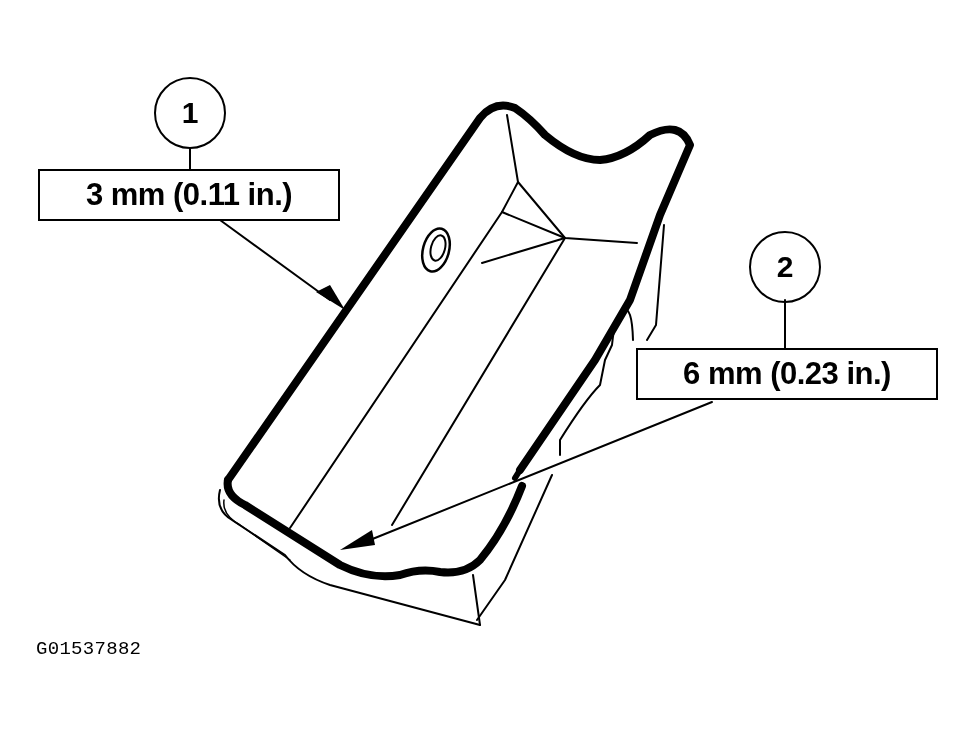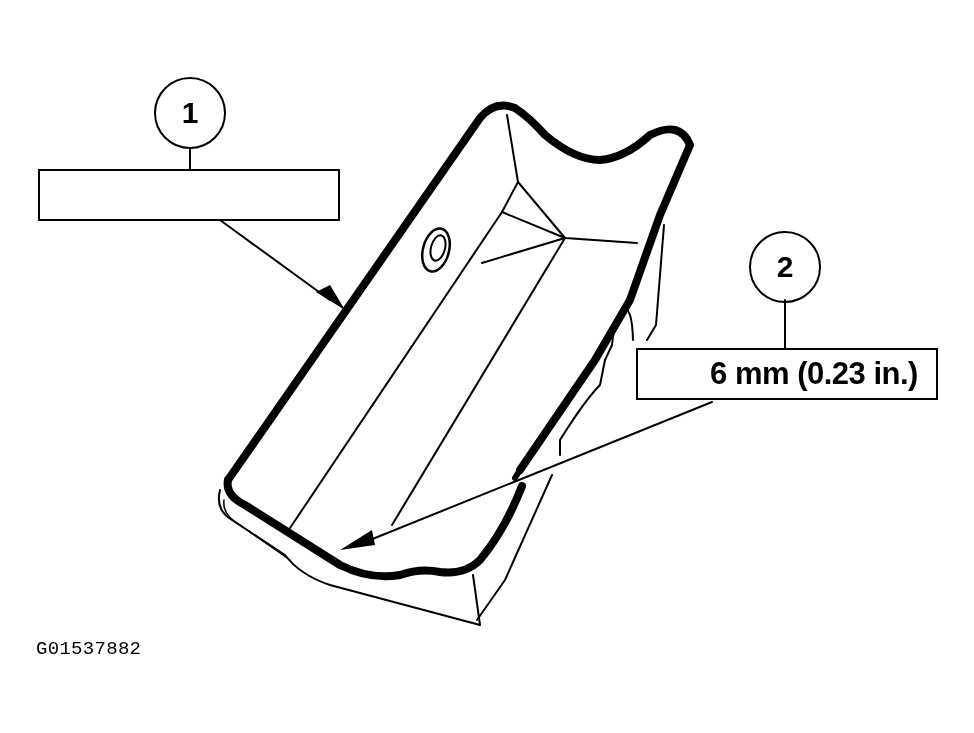--- a/index.html
+++ b/index.html
@@ -45,18 +45,19 @@
     <polygon points="345,310 316,292 330,285" fill="#000"></polygon>
     <polygon points="340,550 372,530 375,545" fill="#000"></polygon>
 
     <circle cx="190" cy="113" r="35" fill="none" stroke="#000" stroke-width="2"></circle>
     <circle cx="785" cy="267" r="35" fill="none" stroke="#000" stroke-width="2"></circle>
     <rect x="39" y="170" width="300" height="50" fill="#fff" stroke="#000" stroke-width="2"></rect>
     <rect x="637" y="349" width="300" height="50" fill="#fff" stroke="#000" stroke-width="2"></rect>
   </svg>
 
   <div class="callout-num" style="left:155px; top:78px;">1</div>
+  <div class="label-box" style="left:39px; top:170px; width:300px; height:50px;">3 mm (0.11 in.)</div>
 
   <div class="callout-num" style="left:750px; top:232px;">2</div>
-  <div class="label-box" style="left:637px; top:349px; width:300px; height:50px;margin-left:27px;">6 mm (0.23 in.)</div>
+  <div class="label-box" style="left:637px; top:349px; width:300px; height:50px;">6 mm (0.23 in.)</div>
 
   <div class="figure-id">G01537882</div>
 </div>
 
 </body></html>

